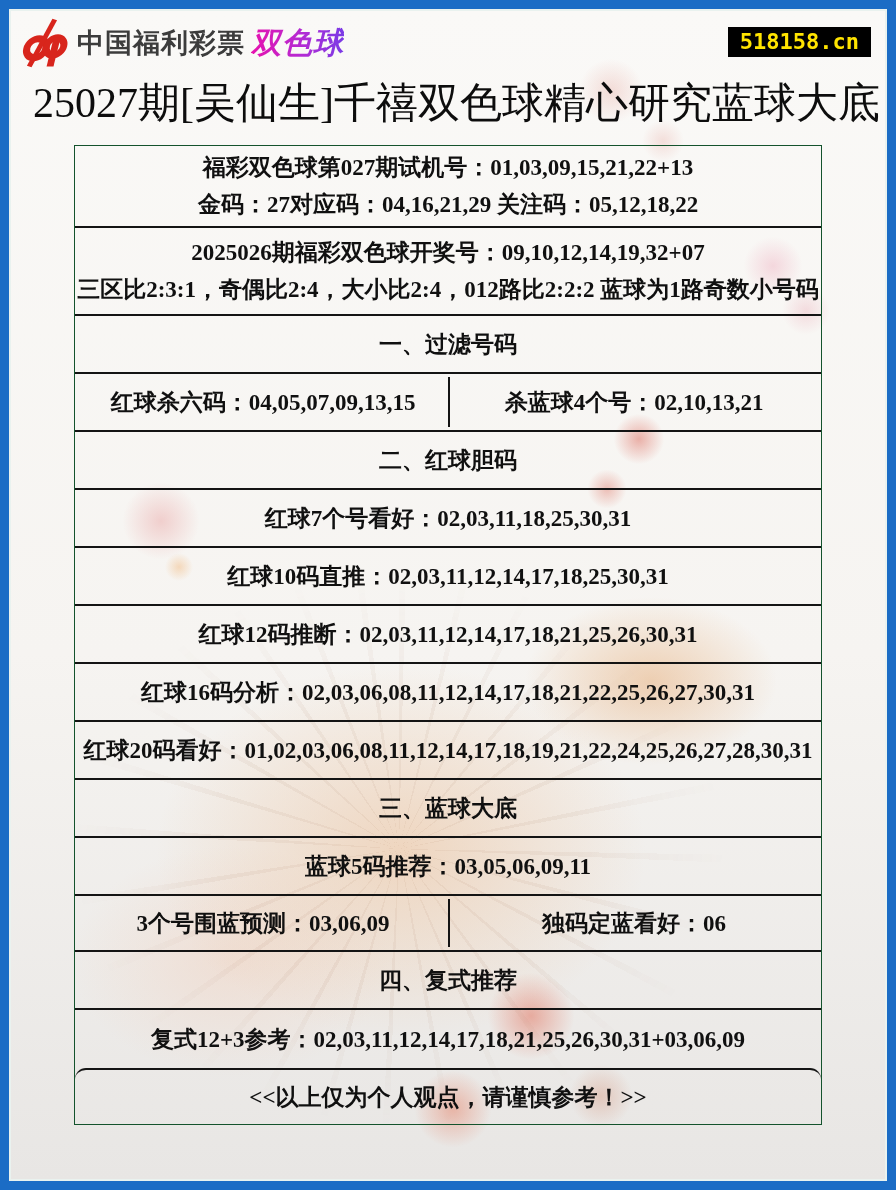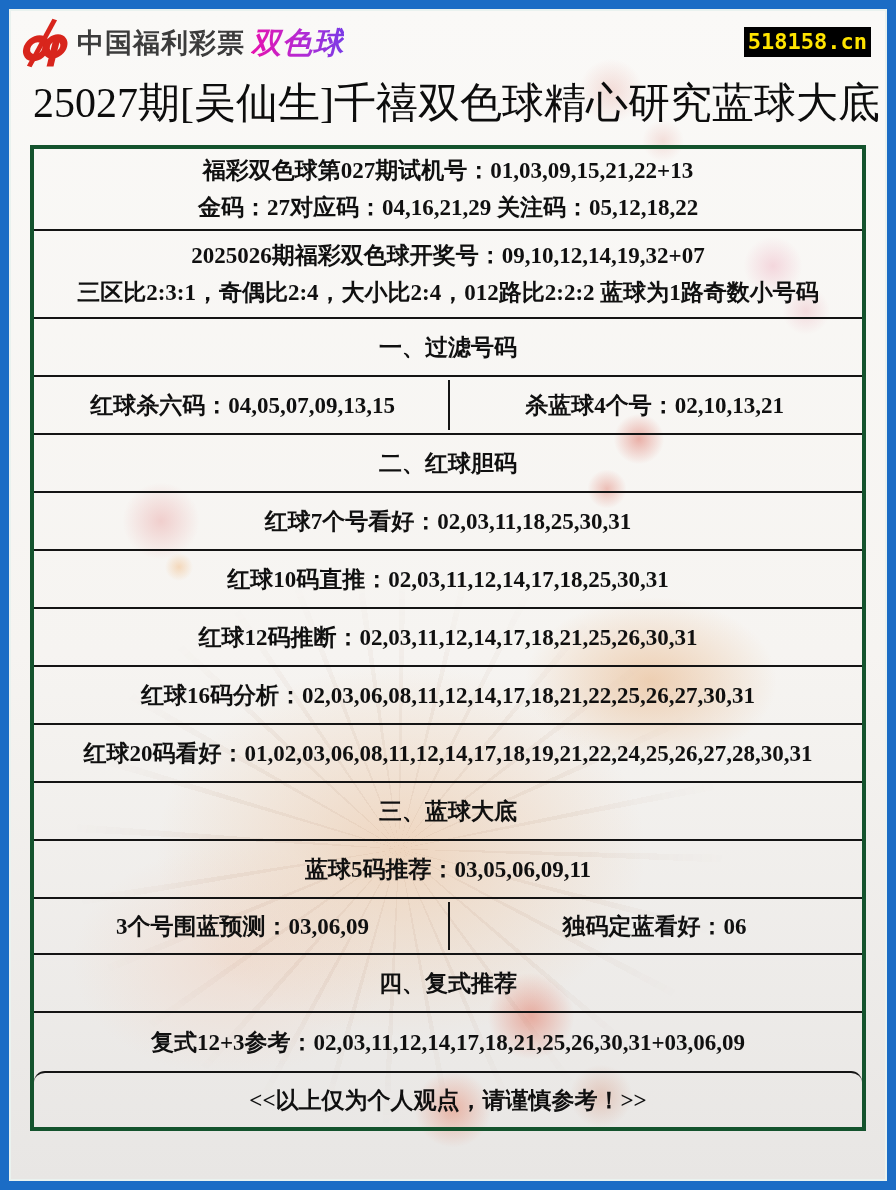--- a/index.html
+++ b/index.html
@@ -39,25 +39,25 @@
   }
   
   .hdr{position:relative;z-index:2;display:flex;align-items:flex-start;justify-content:space-between;padding:8px 16px 0 10px;height:56px;}
   .logo{display:flex;align-items:center;gap:6px;}
   .logo svg{display:block;}
   .brand{font-family:"Liberation Sans","DejaVu Sans",sans-serif;font-weight:700;font-size:27px;color:#3c3c3c;letter-spacing:1px;}
   .product{font-family:"Liberation Sans","DejaVu Sans",sans-serif;font-weight:700;font-style:italic;font-size:30px;
     background:linear-gradient(90deg,#e712ae 0%,#b32bd4 55%,#7a3ae6 100%);
     -webkit-background-clip:text;background-clip:text;color:transparent;letter-spacing:1px;}
   .badge{margin-top:10px;background:#000;color:#ffe400;font-family:"DejaVu Sans Mono","Liberation Mono",monospace;
-    font-weight:700;font-size:22px;padding:2px 4px;line-height:26px;}
+    font-weight:700;font-size:22px;padding:2px 12px;line-height:26px;}
   
   .title{position:relative;z-index:2;margin:2px 0 14px 24px;font-size:42px;line-height:56px;font-weight:400;color:#0d0d0d;white-space:nowrap;}
   
-  .board{position:relative;z-index:1;width:836px;margin:13px auto 0;border:4px solid #14532d;box-sizing:border-box;}
+  .board{position:relative;z-index:1;width:748px;margin:13px auto 0;border:1px solid #14532d;box-sizing:border-box;}
   .row{box-sizing:border-box;display:flex;align-items:center;justify-content:center;
        font-size:23px;font-weight:700;color:#101010;text-align:center;border-top:2px solid #141414;}
   .row:first-child{border-top:none;}
   .row.h58{height:58px;}
   .row.info1{height:80px;flex-direction:column;line-height:37px;}
   .row.info2{height:88px;flex-direction:column;line-height:37px;}
   .row.twocol{padding:3px;height:58px;text-align:right;}
   .row.twocol .cell{flex:1 1 50%;display:flex;align-items:center;justify-content:center;height:100%;box-sizing:border-box;}
   .row.twocol .cell.right{border-left:2px solid #141414;}
   .row.r15{height:60px;}

